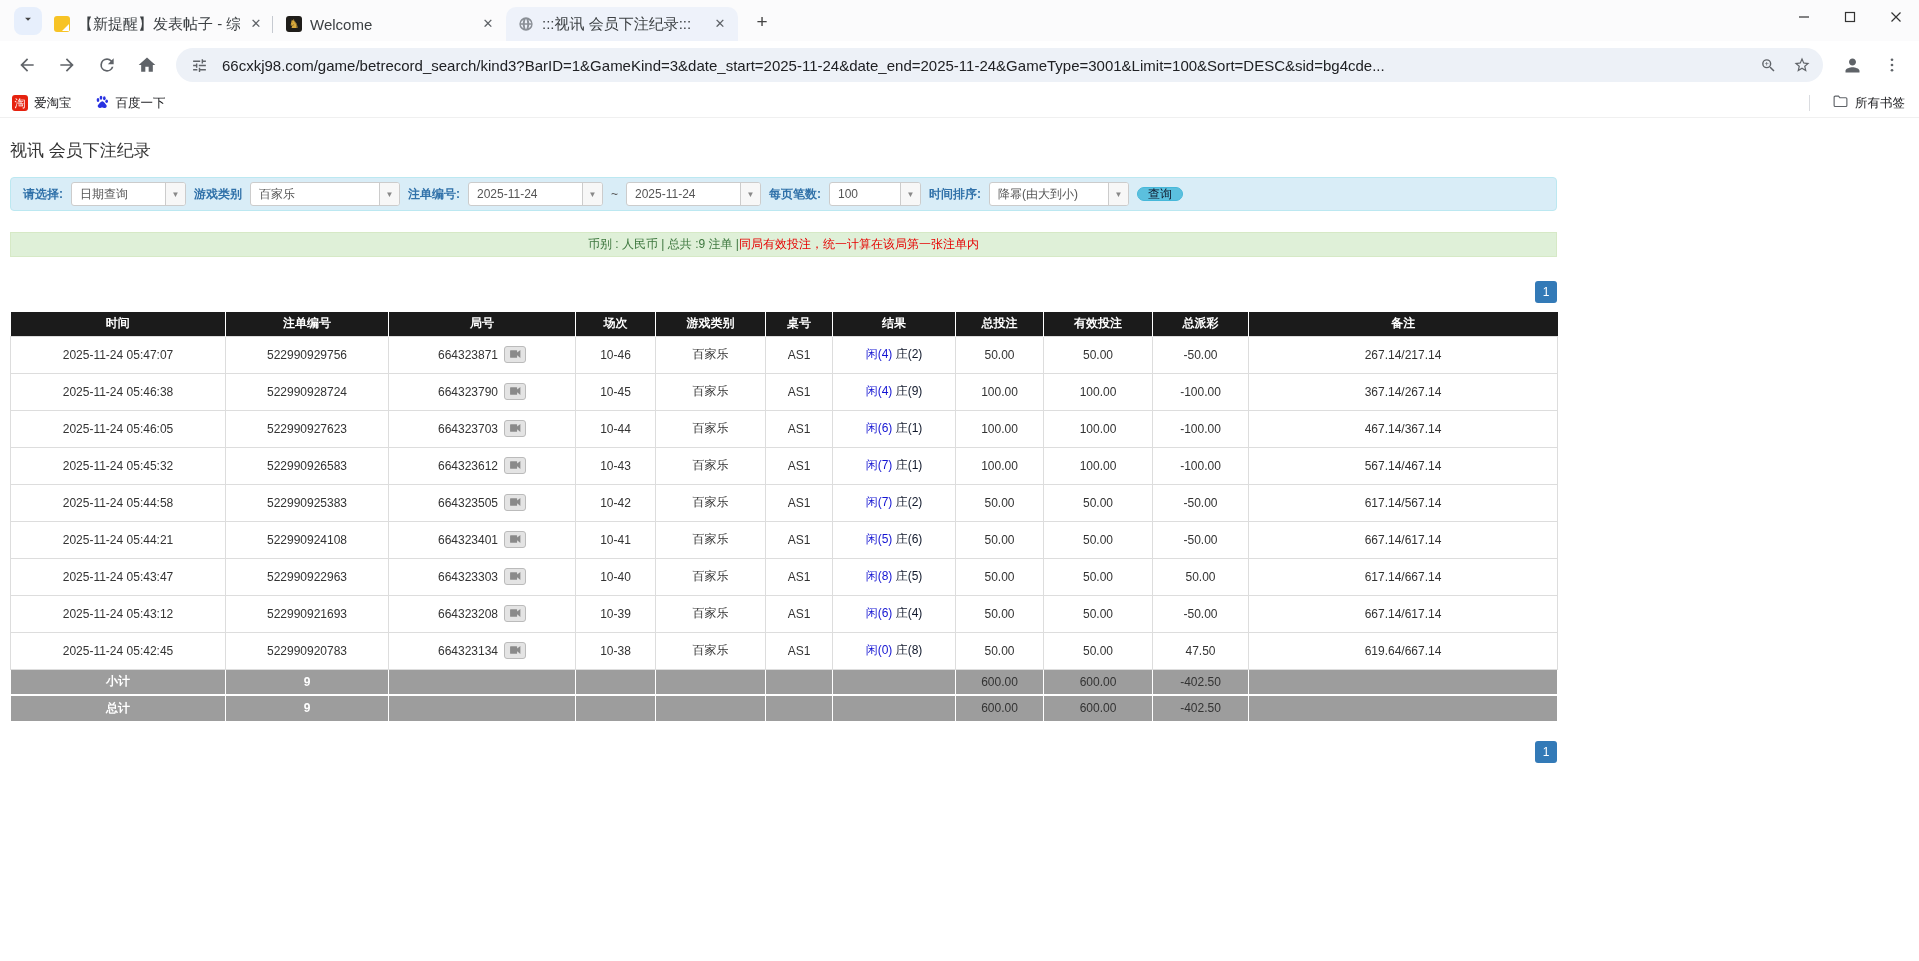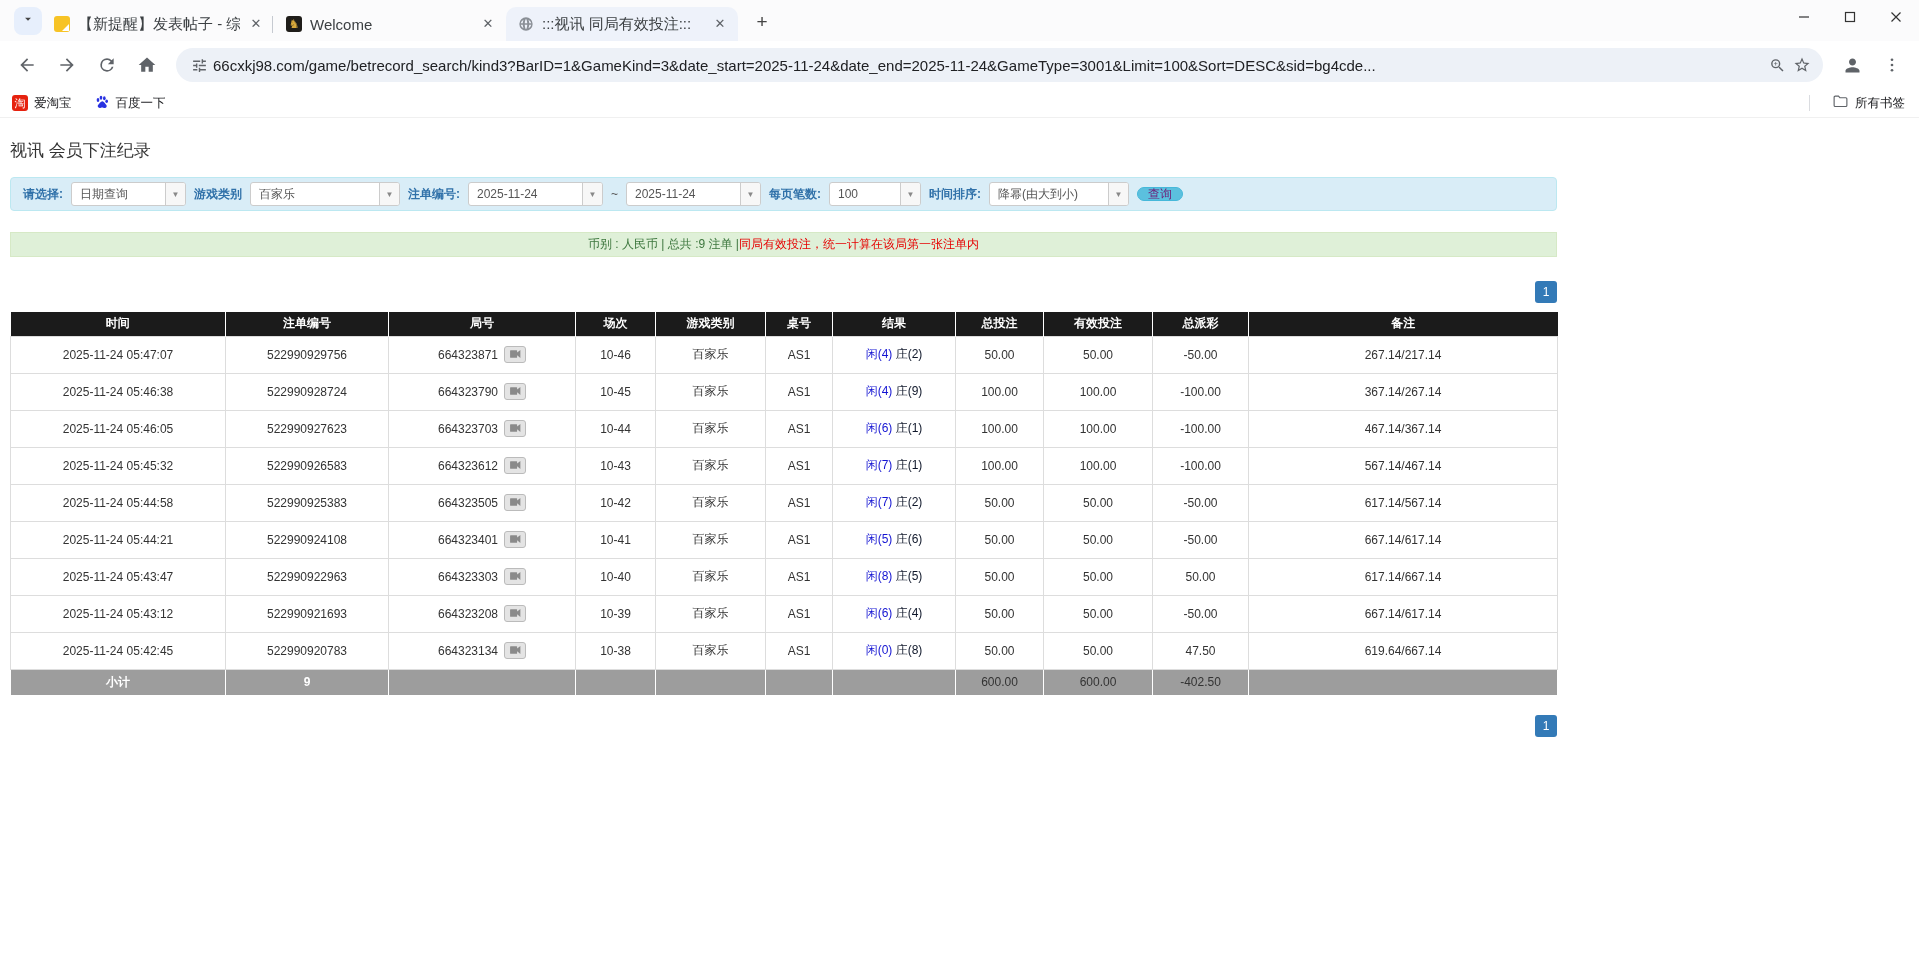--- a/index.html
+++ b/index.html
@@ -22,21 +22,21 @@
     border-left:7px solid transparent; border-bottom:7px solid #fff; }
   .fav-dark { background:#1f1d1a; color:#d8a93c; font-size:12px; line-height:16px; text-align:center; }
   .new-tab-btn { font-size:19px; color:#444; margin:4px 0 0 10px; width:28px; height:28px; line-height:26px; text-align:center; border-radius:50%; }
   .win-controls { position:absolute; right:0; top:0; height:34px; display:flex; }
   .win-btn { width:46px; height:34px; display:flex; align-items:center; justify-content:center; color:#333; }
 
   .nav-bar { height:48px; background:#fff; display:flex; align-items:center; padding:0 10px; gap:6px; }
   .nav-icon { width:34px; height:34px; border-radius:50%; display:flex; align-items:center; justify-content:center; flex:0 0 auto; }
   .nav-icon svg { fill:#5f6368; }
   .omnibox { flex:1; height:34px; background:#edf1f7; border-radius:17px; display:flex; align-items:center;
-    padding:0 10px 0 12px; gap:3px; margin:0 6px; min-width:0; }
+    padding:0 10px 0 12px; gap:12px; margin:0 6px; min-width:0; }
   .url-text { font-size:15px; color:#202124; white-space:nowrap; overflow:hidden; flex:1; }
   .omni-icon { width:22px; height:22px; display:flex; align-items:center; justify-content:center; flex:0 0 auto; }
   .omni-icon svg { fill:#5f6368; }
 
   .bookmarks-bar { height:29px; background:#fff; display:flex; align-items:center; padding:0 14px 0 12px; gap:22px;
     border-bottom:1px solid #f0f0f0; }
   .bm-item { display:flex; align-items:center; gap:6px; font-size:12.5px; color:#202124; }
   .bm-ico-taobao { width:16px; height:16px; background:#e6220f; border-radius:3px; color:#fff; font-size:11px;
     line-height:16px; text-align:center; }
   .bm-spacer { flex:1; }
@@ -48,21 +48,21 @@
   .page-title { font-size:17px; font-weight:400; color:#333; margin:21px 0 15px 0; }
 
   .filter-panel { width:1547px; background:#d9edf7; border:1px solid #bce8f1; border-radius:4px;
     display:flex; align-items:center; gap:8px; padding:5px 12px; height:34px; }
   .f-label { color:#3071a9; font-weight:bold; font-size:12px; white-space:nowrap; }
   .select { background:#fff; border:1px solid #ccc; border-radius:3px; height:24px; display:flex; align-items:center; }
   .select .sel-text { font-size:12px; color:#555; padding:0 8px; flex:1; white-space:nowrap; overflow:hidden; }
   .select .sel-caret { width:20px; height:100%; border-left:1px solid #ccc; background:#f7f7f7;
     display:flex; align-items:center; justify-content:center; font-size:8px; color:#888; border-radius:0 2px 2px 0; }
   .tilde { color:#555; font-size:12px; }
-  .query-btn { background:#5bc0de; color:#701a75; border:1px solid #46b8da; border-radius:11px;
+  .query-btn { background:#5bc0de; color:#0f172a; border:1px solid #46b8da; border-radius:11px;
     font-size:12px; padding:0 10px; line-height:1; cursor:pointer; }
 
   .summary-bar { width:1547px; margin-top:21px; background:#dff0d8; border:1px solid #d6e9c6; height:25px;
     display:flex; align-items:center; justify-content:center; padding:0 12px; font-size:12px; }
   .summary-left { color:#3c763d; }
   .summary-right { color:#e60000; }
 
   .pagination-row { width:1547px; display:flex; justify-content:flex-end; margin-top:24px; }
   .pagination-row.bottom { margin-top:19px; }
   .page-btn { min-width:22px; height:22px; background:#337ab7; color:#fff; font-size:12px;
@@ -107,21 +107,21 @@
     <span class="tab-title">Welcome</span>
     <span class="tab-close">✕</span>
   </div>
 
   <div class="tab active">
     <span class="favicon">
       <svg width="16" height="16" viewBox="0 0 24 24" fill="#8a8f96">
           <path d="M12 2a10 10 0 1 0 0 20 10 10 0 0 0 0-20zm7.93 9h-3.02a15.6 15.6 0 0 0-1.2-5.26A8.03 8.03 0 0 1 19.93 11zM12 4.04c.86 1.27 1.6 3.3 1.89 6.96h-3.78c.29-3.66 1.03-5.69 1.89-6.96zM4.07 13h3.02c.14 1.93.55 3.73 1.2 5.26A8.03 8.03 0 0 1 4.07 13zm3.02-2H4.07a8.03 8.03 0 0 1 4.22-5.26A15.6 15.6 0 0 0 7.09 11zM12 19.96c-.86-1.27-1.6-3.3-1.89-6.96h3.78c-.29 3.66-1.03 5.69-1.89 6.96zm3.71-1.7c.65-1.53 1.06-3.33 1.2-5.26h3.02a8.03 8.03 0 0 1-4.22 5.26z"></path>
         </svg>
     </span>
-    <span class="tab-title">:::视讯 同局有效投注:::</span>
+    <span class="tab-title">:::视讯 会员下注纪录:::</span>
     <span class="tab-close">✕</span>
   </div>
 
   <div class="new-tab-btn">+</div>
 
   <div class="win-controls">
     <div class="win-btn">
       <svg width="12" height="12" viewBox="0 0 12 12">
           <path d="M1 6h10" stroke="#333" stroke-width="1.2"></path>
         </svg>
@@ -538,19 +538,32 @@
         <td></td>
           <td></td>
           <td></td>
           <td></td>
           <td></td>
         <td>600.00</td>
         <td>600.00</td>
         <td class="auto-neg neg">-402.50</td>
         <td></td>
       </tr>
+      <tr class="total-row" style="border-top:2px solid #fff">
+        <td class="lab">总计</td>
+        <td class="cnt">9</td>
+        <td></td>
+          <td></td>
+          <td></td>
+          <td></td>
+          <td></td>
+        <td>600.00</td>
+        <td>600.00</td>
+        <td class="auto-neg neg">-402.50</td>
+        <td></td>
+      </tr>
     </tfoot>
   </table>
 
   <div class="pagination-row bottom">
     <div class="page-btn">1</div>
   </div>
 </div>
 
 </body></html>

